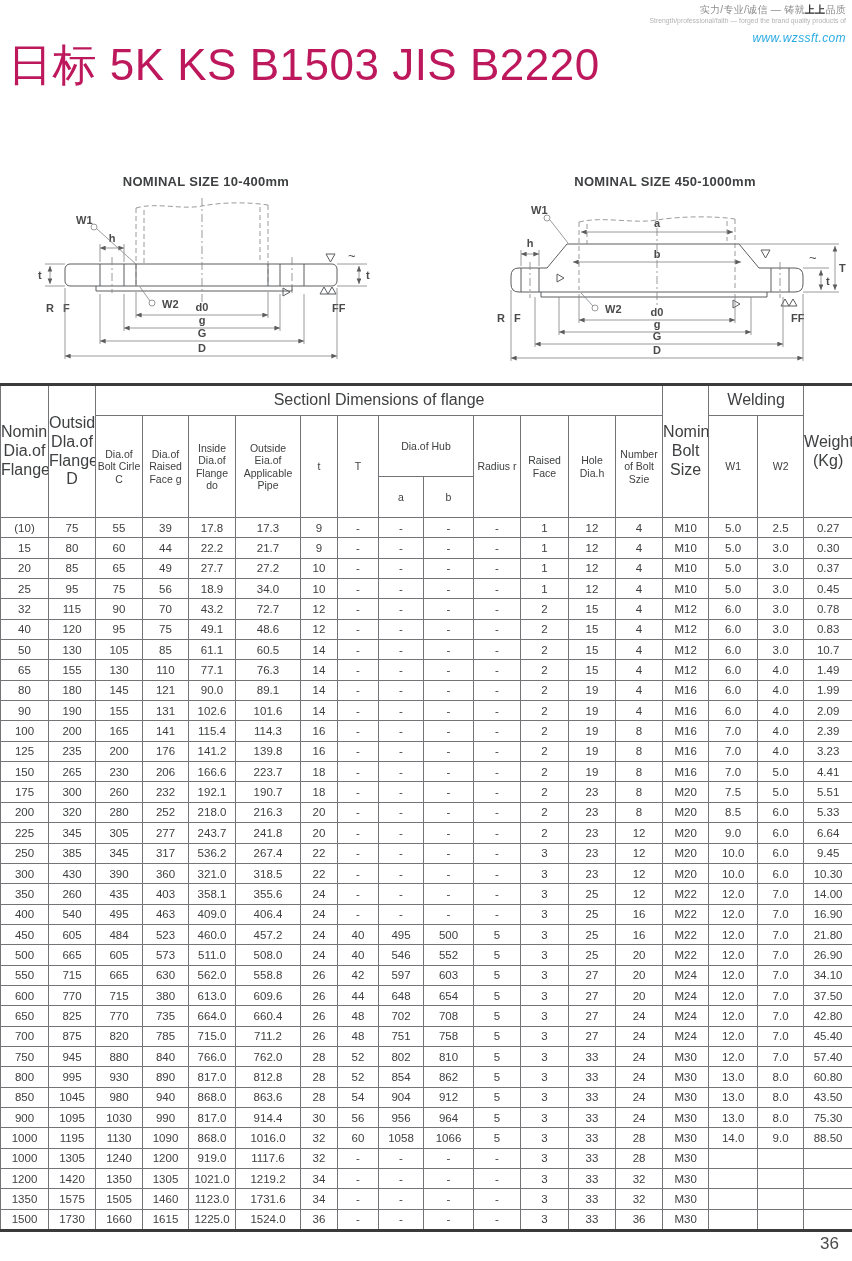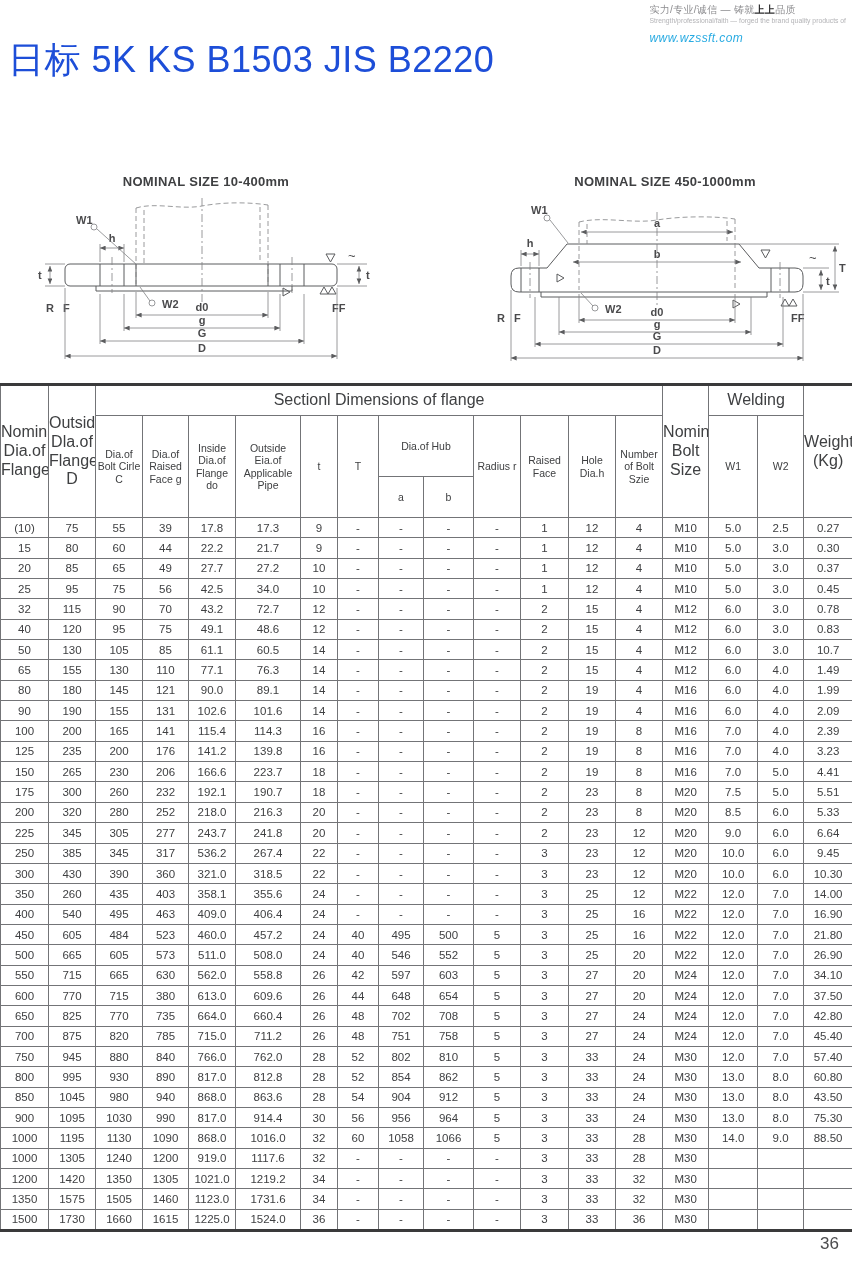--- a/index.html
+++ b/index.html
@@ -1,27 +1,27 @@
 <!DOCTYPE html>
 <html><head>
 <meta charset="utf-8">
 <style>
   html,body{margin:0;padding:0;background:#ffffff;}
   .page{position:relative;width:852px;height:1261px;background:#fff;overflow:hidden;
         font-family:"Liberation Sans",sans-serif;color:#3f4042;}
 
   
-  .brand{position:absolute;top:3px;right:6px;line-height:1.3;}
+  .brand{position:absolute;top:3px;right:6px;text-align:right;line-height:1.3;}
   .brand .cn{font-size:10px;color:#8d8d90;letter-spacing:.3px;}
   .brand .cn b{color:#2b2b2c;}
   .brand .en{font-size:6.8px;color:#b3b3b6;margin-top:1px;}
   .brand .site{font-size:12px;color:#29abe2;font-style:italic;margin-top:5px;letter-spacing:.4px;}
 
-  .title{position:absolute;top:36px;left:8px;margin:0;font-size:36px;font-weight:normal;
-         color:#1d4ed8;letter-spacing:.5px;}
+  .title{position:absolute;top:36px;left:8px;margin:0;font-size:44px;font-weight:normal;
+         color:#be185d;letter-spacing:.5px;}
 
   
   .diagram{position:absolute;top:172px;}
   .diagram.left{left:36px;}
   .diagram.right{left:483px;}
   svg text{font-family:"Liberation Sans",sans-serif;}
   .dt{font-size:13px;font-weight:bold;fill:#3f4042;letter-spacing:.3px;}
   .dl{font-size:11px;font-weight:bold;fill:#4a4a4c;}
   .sq{font-size:13px;fill:#4a4a4c;}
   .ln{stroke:#5b5c5e;stroke-width:1;fill:none;}
@@ -283,21 +283,21 @@
           <td>M10</td>
           <td>5.0</td>
           <td>3.0</td>
           <td>0.37</td>
         </tr>
         <tr>
           <td>25</td>
           <td>95</td>
           <td>75</td>
           <td>56</td>
-          <td>42.5</td>
+          <td>18.9</td>
           <td>34.0</td>
           <td>10</td>
           <td>-</td>
           <td>-</td>
           <td>-</td>
           <td>-</td>
           <td>1</td>
           <td>12</td>
           <td>4</td>
           <td>M10</td>

